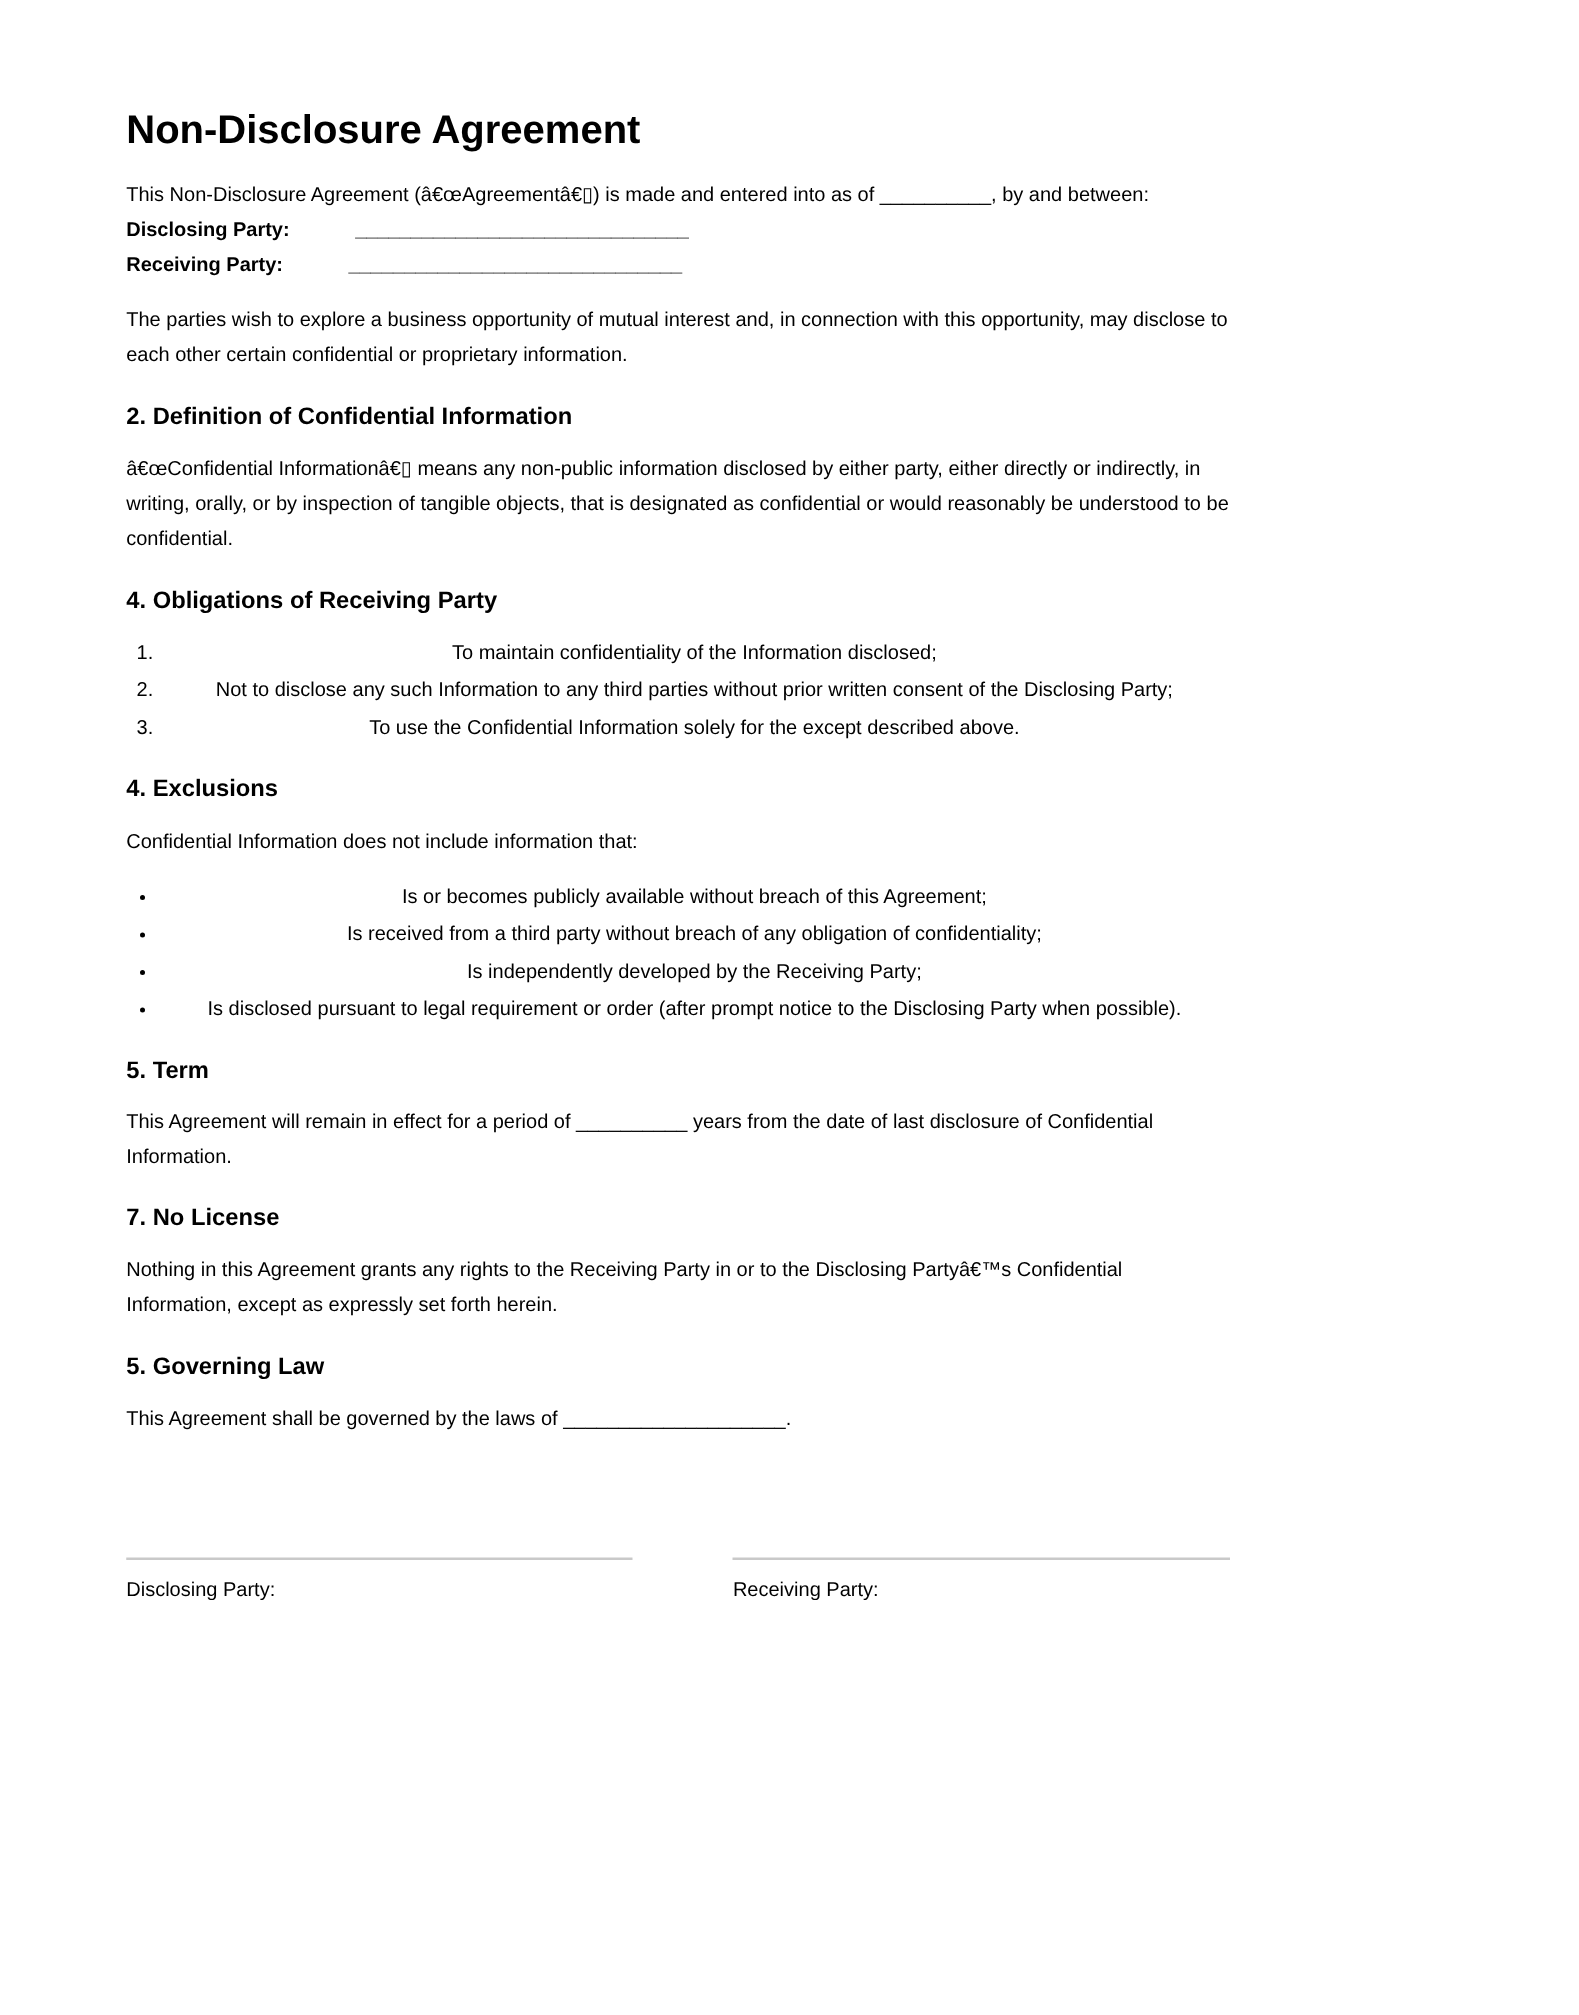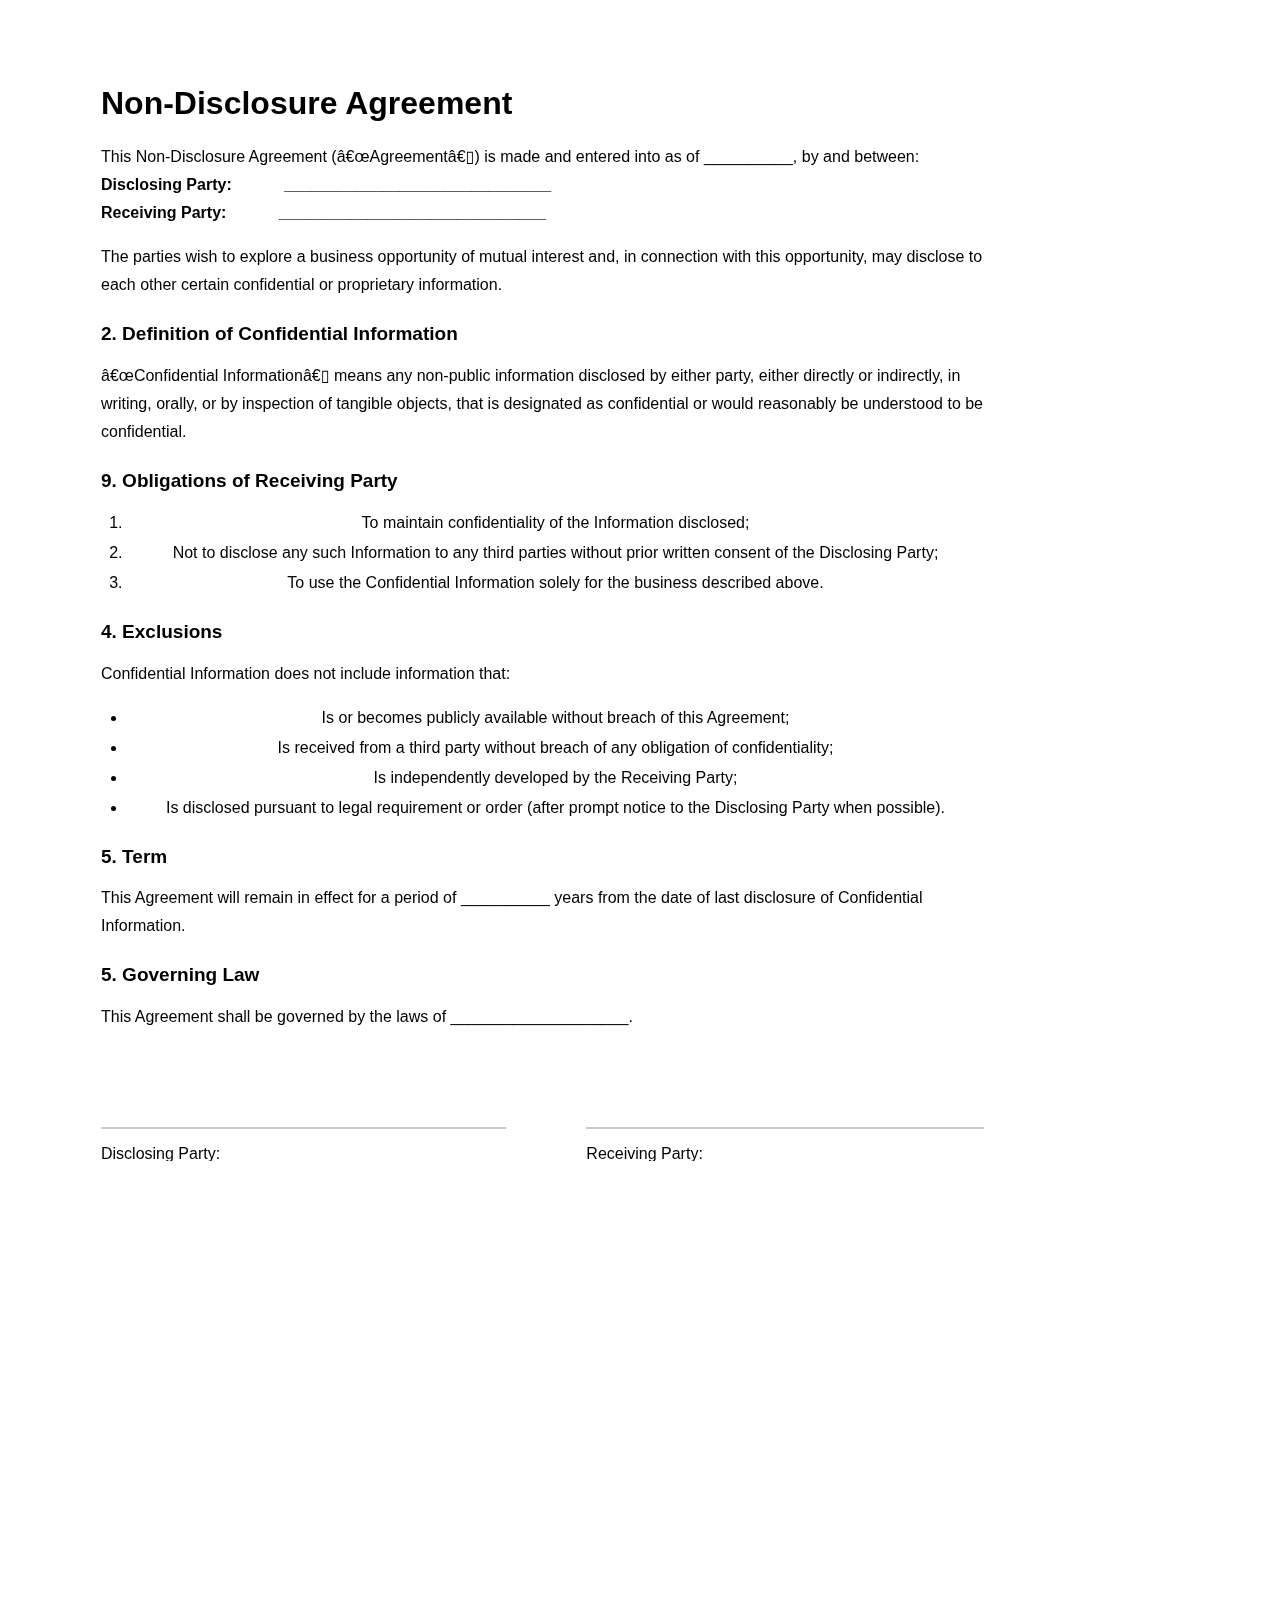--- a/index.html
+++ b/index.html
@@ -80,45 +80,49 @@
   <section>
     <p>The parties wish to explore a business opportunity of mutual interest and, in connection with this opportunity, may disclose to each other certain confidential or proprietary information.</p>
   </section>
 
   <section>
     <h3 class="section-heading">2. Definition of Confidential Information</h3>
     <p>â€œConfidential Informationâ€▯ means any non-public information disclosed by either party, either directly or indirectly, in writing, orally, or by inspection of tangible objects, that is designated as confidential or would reasonably be understood to be confidential.</p>
   </section>
 
   <section>
-    <h3 class="section-heading">9. Obligations of Receiving Party</h3>
+    <h3 class="section-heading">4. Obligations of Receiving Party</h3>
     <ol class="doc-list">
       <li>To maintain confidentiality of the Information disclosed;</li>
       <li>Not to disclose any such Information to any third parties without prior written consent of the Disclosing Party;</li>
-      <li>To use the Confidential Information solely for the business described above.</li>
+      <li>To use the Confidential Information solely for the except described above.</li>
     </ol>
   </section>
 
   <section>
     <h3 class="section-heading">4. Exclusions</h3>
     <p>Confidential Information does not include information that:</p>
     <ul class="doc-list">
       <li>Is or becomes publicly available without breach of this Agreement;</li>
       <li>Is received from a third party without breach of any obligation of confidentiality;</li>
       <li>Is independently developed by the Receiving Party;</li>
       <li>Is disclosed pursuant to legal requirement or order (after prompt notice to the Disclosing Party when possible).</li>
     </ul>
   </section>
 
   <section>
     <h3 class="section-heading">5. Term</h3>
     <p>This Agreement will remain in effect for a period of __________ years from the date of last disclosure of Confidential Information.</p>
   </section>
 
 
+  <section>
+    <h3 class="section-heading">7. No License</h3>
+    <p>Nothing in this Agreement grants any rights to the Receiving Party in or to the Disclosing Partyâ€™s Confidential Information, except as expressly set forth herein.</p>
+  </section>
 
   <section>
     <h3 class="section-heading">5. Governing Law</h3>
     <p>This Agreement shall be governed by the laws of ____________________.</p>
   </section>
 
   <div class="signatures">
     <div class="sig-col left">
       <div class="sig-label">Disclosing Party:</div>
     </div>

